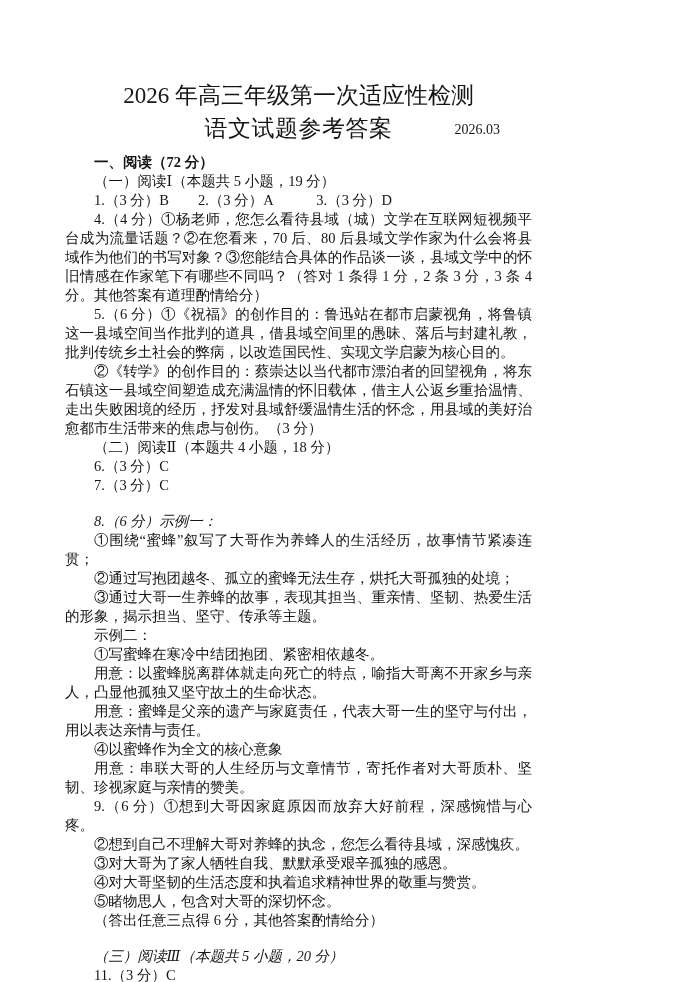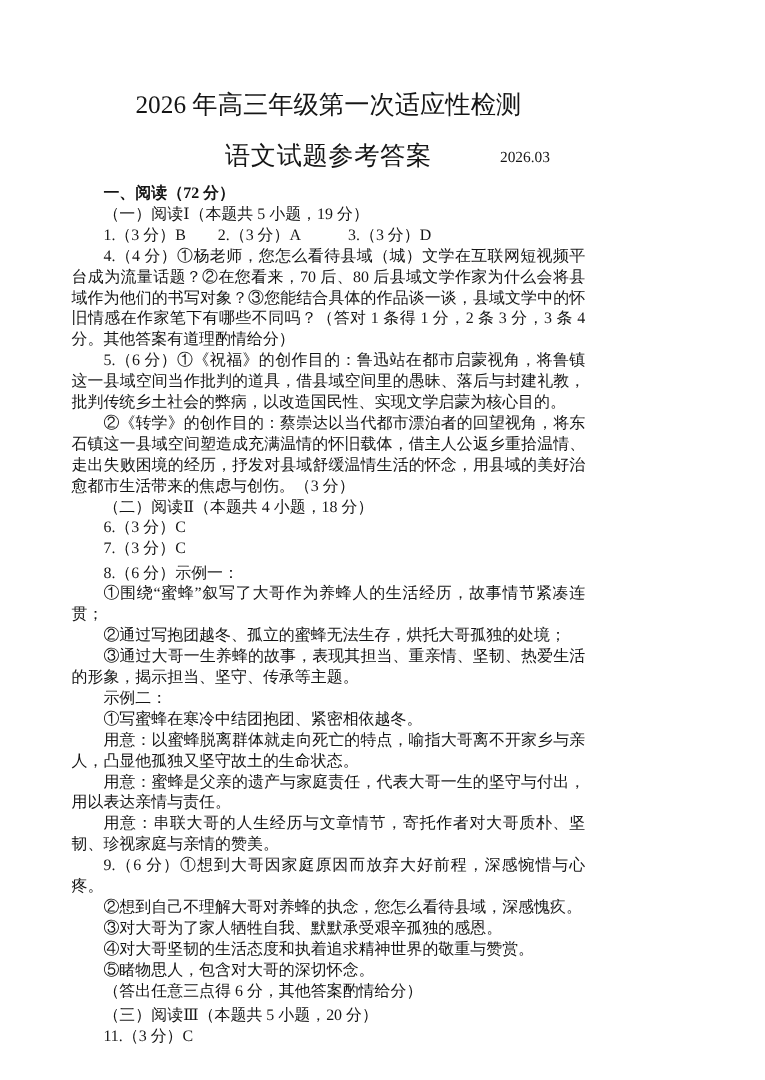--- a/index.html
+++ b/index.html
@@ -26,21 +26,21 @@
     font-size: 23px;
     line-height: 32px;
     text-align: center;
     font-weight: 400;
     white-space: nowrap;
   }
   .subtitle-row {
     position: relative;
     text-align: center;
     line-height: 30px;
-    margin-top: 15px;
+    margin-top: 2px;
   }
   .doc-subtitle {
     font-size: 23px;
     letter-spacing: 0.5px;
   }
   .doc-date {
     position: absolute;
     right: 32px;
     bottom: 1px;
     font-size: 14px;
@@ -53,21 +53,22 @@
   }
   .body p {
     margin: 0;
     padding: 0;
     text-indent: 2em;
   }
   .body p.bold {
     font-weight: 700;
   }
   .body p.sp {
-    margin-top: 3px;
+    margin-top: 17px;
+    font-style: italic;
   }
 </style>
 </head>
 <body>
 
 <div class="page">
   <div class="content">
 
     <div class="doc-title">2026 年高三年级第一次适应性检测</div>
 
@@ -87,20 +88,21 @@
       <p>6.（3 分）C</p>
       <p>7.（3 分）C</p>
       <p class="sp">8.（6 分）示例一：</p>
       <p>①围绕“蜜蜂”叙写了大哥作为养蜂人的生活经历，故事情节紧凑连贯；</p>
       <p>②通过写抱团越冬、孤立的蜜蜂无法生存，烘托大哥孤独的处境；</p>
       <p>③通过大哥一生养蜂的故事，表现其担当、重亲情、坚韧、热爱生活的形象，揭示担当、坚守、传承等主题。</p>
       <p>示例二：</p>
       <p>①写蜜蜂在寒冷中结团抱团、紧密相依越冬。</p>
       <p>用意：以蜜蜂脱离群体就走向死亡的特点，喻指大哥离不开家乡与亲人，凸显他孤独又坚守故土的生命状态。</p>
       <p>用意：蜜蜂是父亲的遗产与家庭责任，代表大哥一生的坚守与付出，用以表达亲情与责任。</p>
+      <p>④以蜜蜂作为全文的核心意象</p>
       <p>用意：串联大哥的人生经历与文章情节，寄托作者对大哥质朴、坚韧、珍视家庭与亲情的赞美。</p>
       <p>9.（6 分）①想到大哥因家庭原因而放弃大好前程，深感惋惜与心疼。</p>
       <p>②想到自己不理解大哥对养蜂的执念，您怎么看待县域，深感愧疚。</p>
       <p>③对大哥为了家人牺牲自我、默默承受艰辛孤独的感恩。</p>
       <p>④对大哥坚韧的生活态度和执着追求精神世界的敬重与赞赏。</p>
       <p>⑤睹物思人，包含对大哥的深切怀念。</p>
       <p>（答出任意三点得 6 分，其他答案酌情给分）</p>
       <p class="sp">（三）阅读Ⅲ（本题共 5 小题，20 分）</p>
       <p>11.（3 分）C</p>
     </div>

